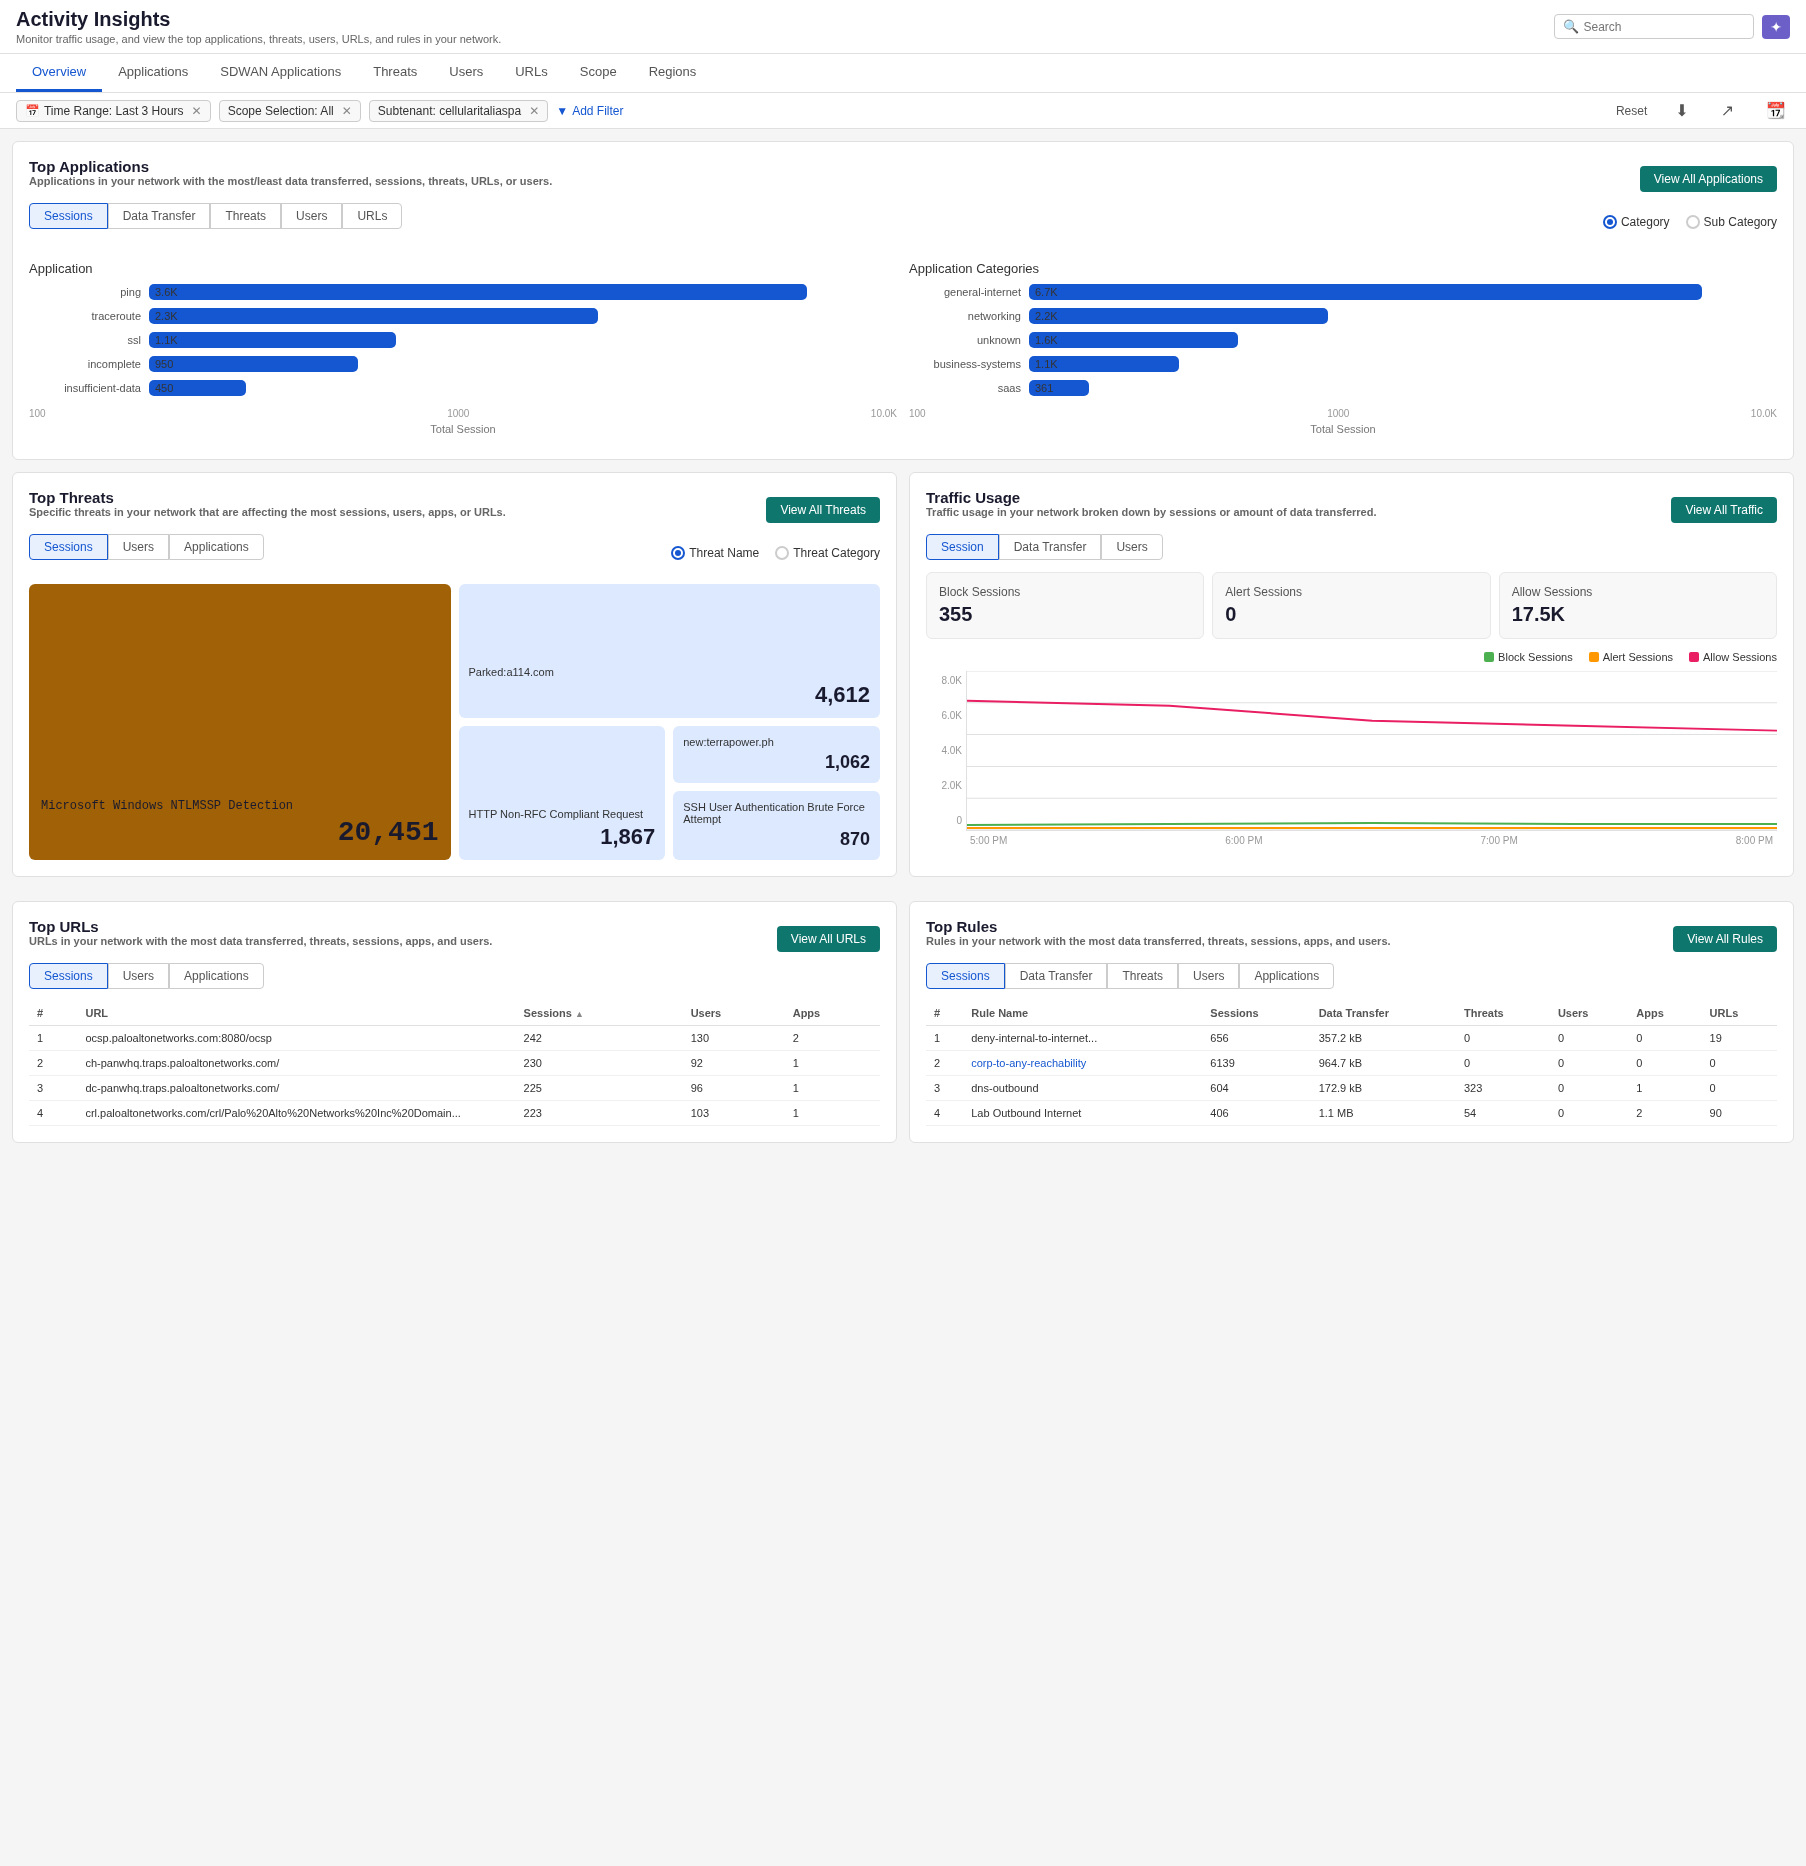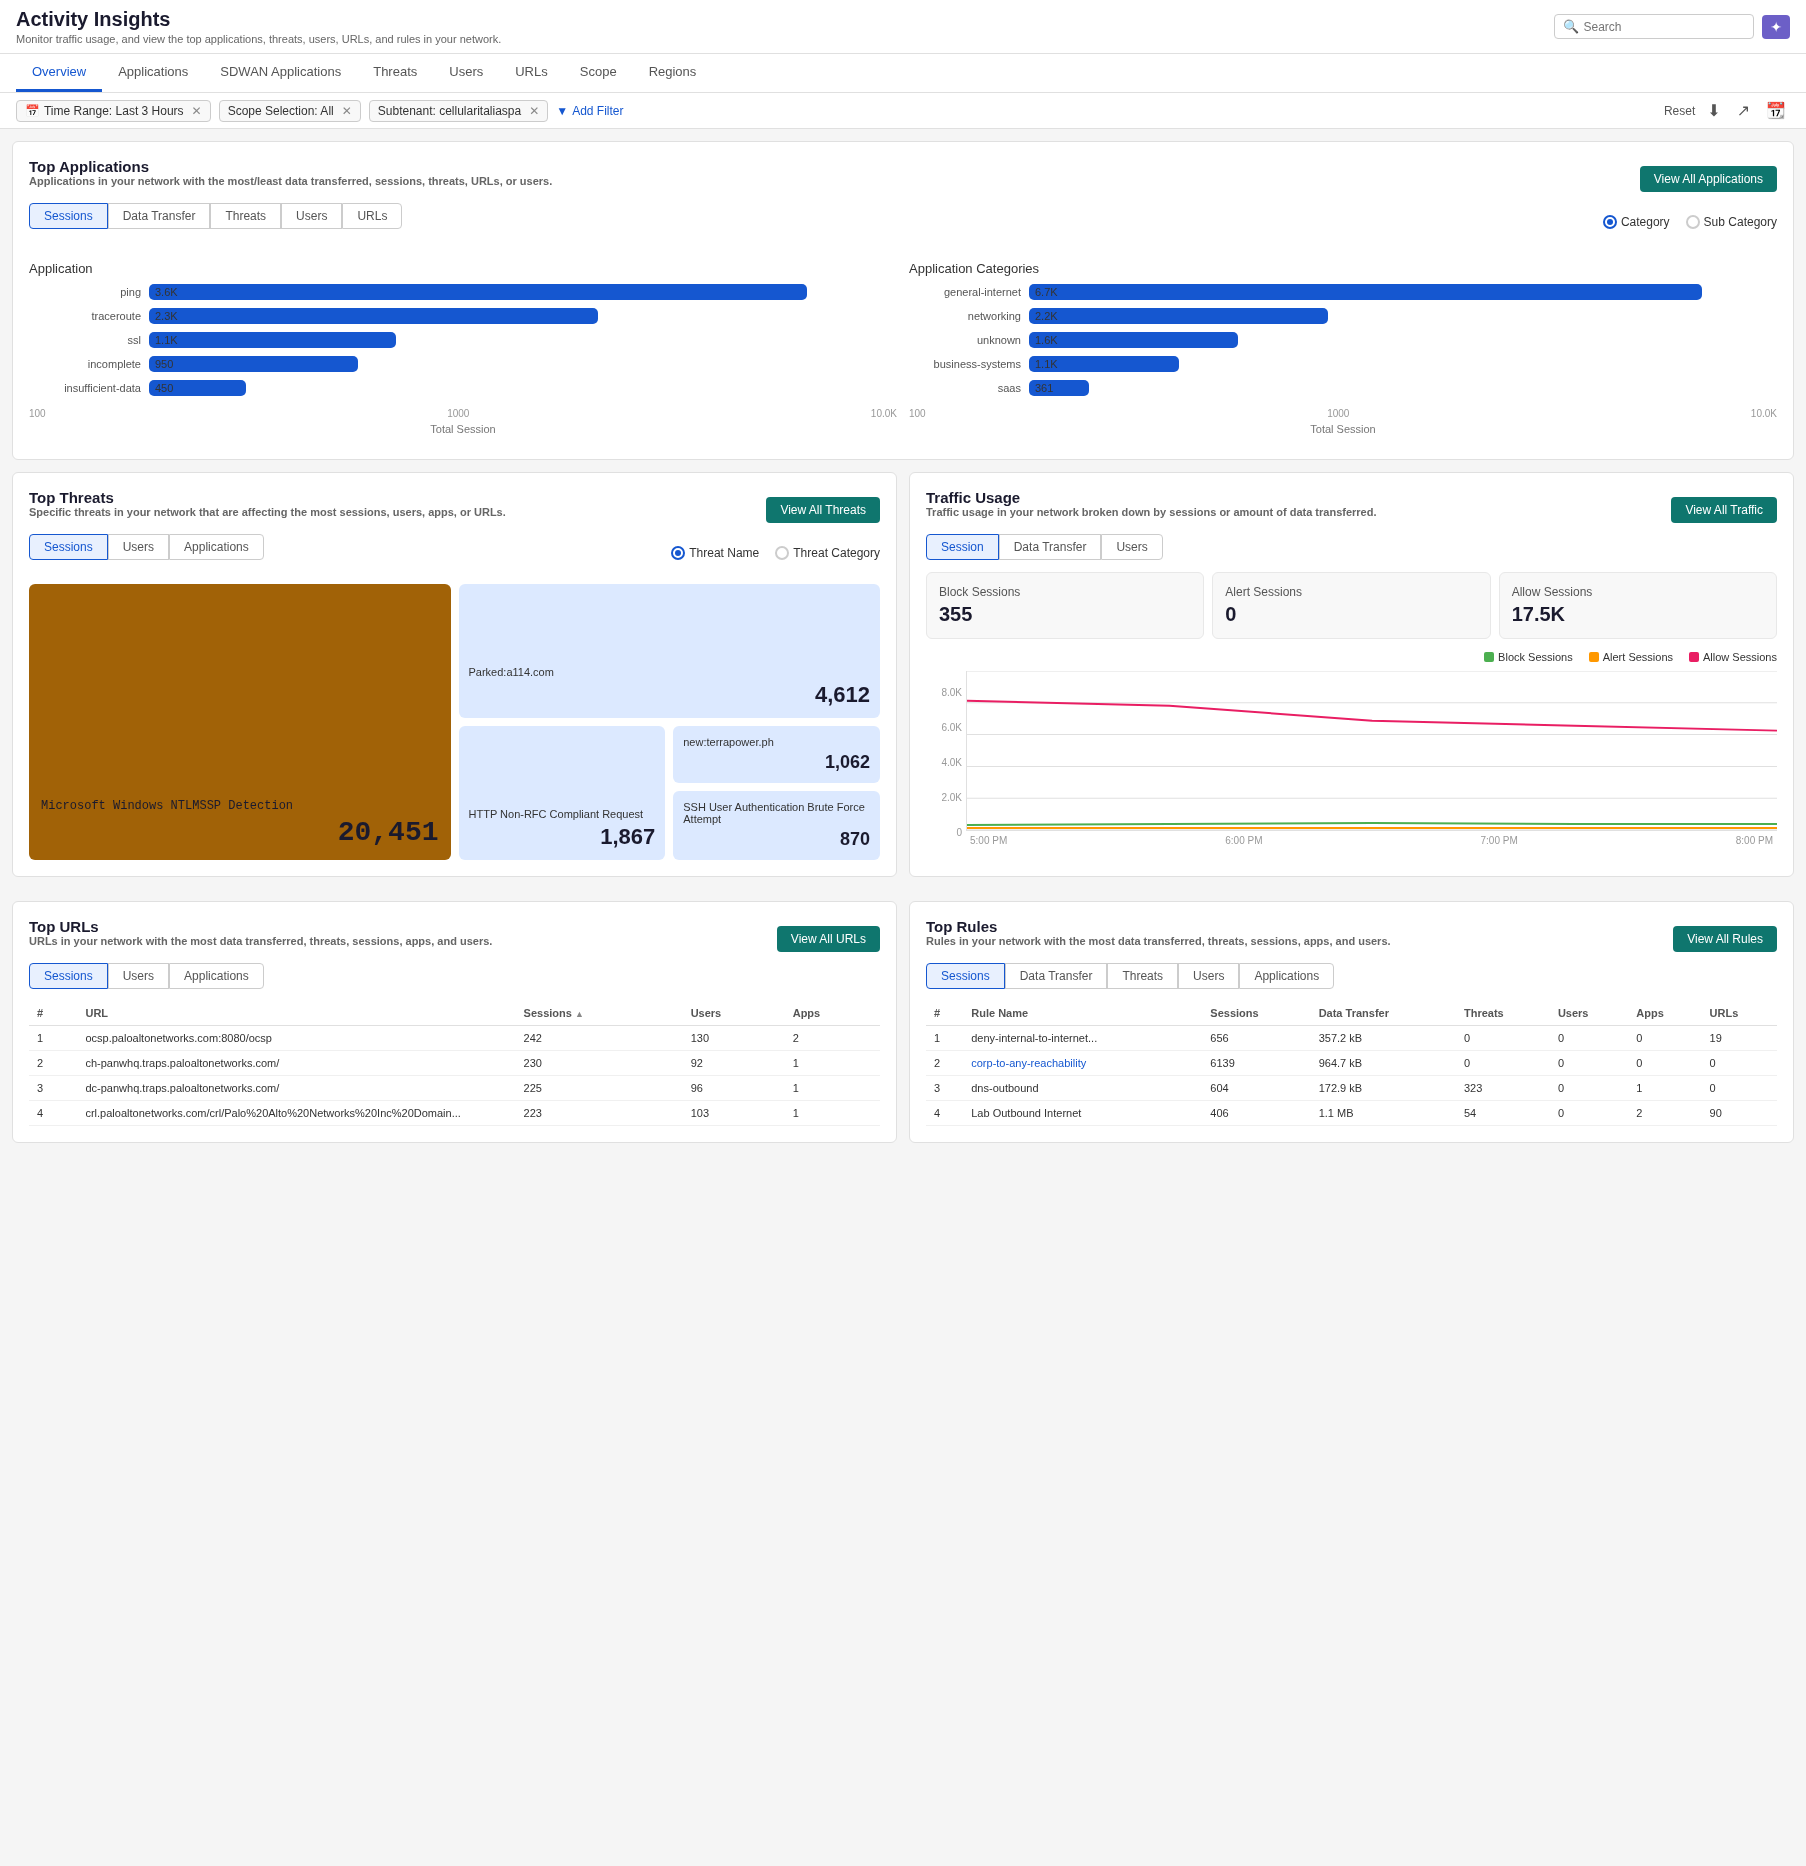--- a/index.html
+++ b/index.html
@@ -15,21 +15,21 @@
 
     .nav-tabs { background: #fff; border-bottom: 1px solid #e0e0e0; padding: 0 16px; display: flex; gap: 0; }
     .nav-tab { padding: 10px 16px; font-size: 13px; color: #555; cursor: pointer; border-bottom: 3px solid transparent; text-decoration: none; }
     .nav-tab.active { color: #1557d0; border-bottom: 3px solid #1557d0; font-weight: 500; }
 
     .filter-bar { background: #fff; border-bottom: 1px solid #e0e0e0; padding: 6px 16px; display: flex; align-items: center; gap: 8px; justify-content: space-between; }
     .filter-left { display: flex; gap: 8px; align-items: center; }
     .filter-chip { display: flex; align-items: center; gap: 4px; border: 1px solid #ccc; border-radius: 4px; padding: 3px 8px; font-size: 12px; background: #f8f8f8; }
     .filter-chip .chip-x { cursor: pointer; color: #888; margin-left: 4px; }
     .add-filter { color: #1557d0; font-size: 12px; cursor: pointer; display: flex; align-items: center; gap: 4px; }
-    .filter-right { display: flex; gap: 8px; align-items: center; }
+    .filter-right { display: flex; gap: 24px; align-items: center; }
     .icon-btn { background: none; border: none; cursor: pointer; color: #555; font-size: 16px; padding: 2px 4px; }
 
     .main-content { padding: 12px; }
 
     .card { background: #fff; border-radius: 6px; border: 1px solid #e0e0e0; margin-bottom: 12px; padding: 16px; }
     .card-header { display: flex; justify-content: space-between; align-items: center; margin-bottom: 4px; }
     .card-title { font-size: 15px; font-weight: 600; color: #1a1a2e; }
     .card-subtitle { font-size: 11px; color: #666; margin-bottom: 12px; font-weight: bold; }
     .btn-primary { background: #0f766e; color: white; border: none; border-radius: 4px; padding: 6px 14px; font-size: 12px; cursor: pointer; white-space: nowrap; }
 
@@ -391,21 +391,21 @@
           <div class="legend-dot" style="background:#ff9800;"></div>
           <span>Alert Sessions</span>
         </div>
         <div class="legend-item">
           <div class="legend-dot" style="background:#e91e63;"></div>
           <span>Allow Sessions</span>
         </div>
       </div>
 
       <div class="chart-wrapper">
-        <div style="position:absolute;left:0;top:12px;height:100%;display:flex;flex-direction:column;justify-content:space-between;font-size:10px;color:#999;padding-top:4px;padding-bottom:20px;width:36px;text-align:right;">
+        <div style="position:absolute;left:0;top:0;height:100%;display:flex;flex-direction:column;justify-content:space-between;font-size:10px;color:#999;padding-top:4px;padding-bottom:20px;width:36px;text-align:right;">
           <span>8.0K</span>
             <span>6.0K</span>
             <span>4.0K</span>
             <span>2.0K</span>
             <span>0</span>
         </div>
         <div class="line-chart-area">
           <svg class="line-chart-svg" viewBox="0 0 500 160" preserveAspectRatio="none">
 
             <line x1="0" y1="0" x2="500" y2="0" stroke="#e0e0e0" stroke-width="1"></line>

